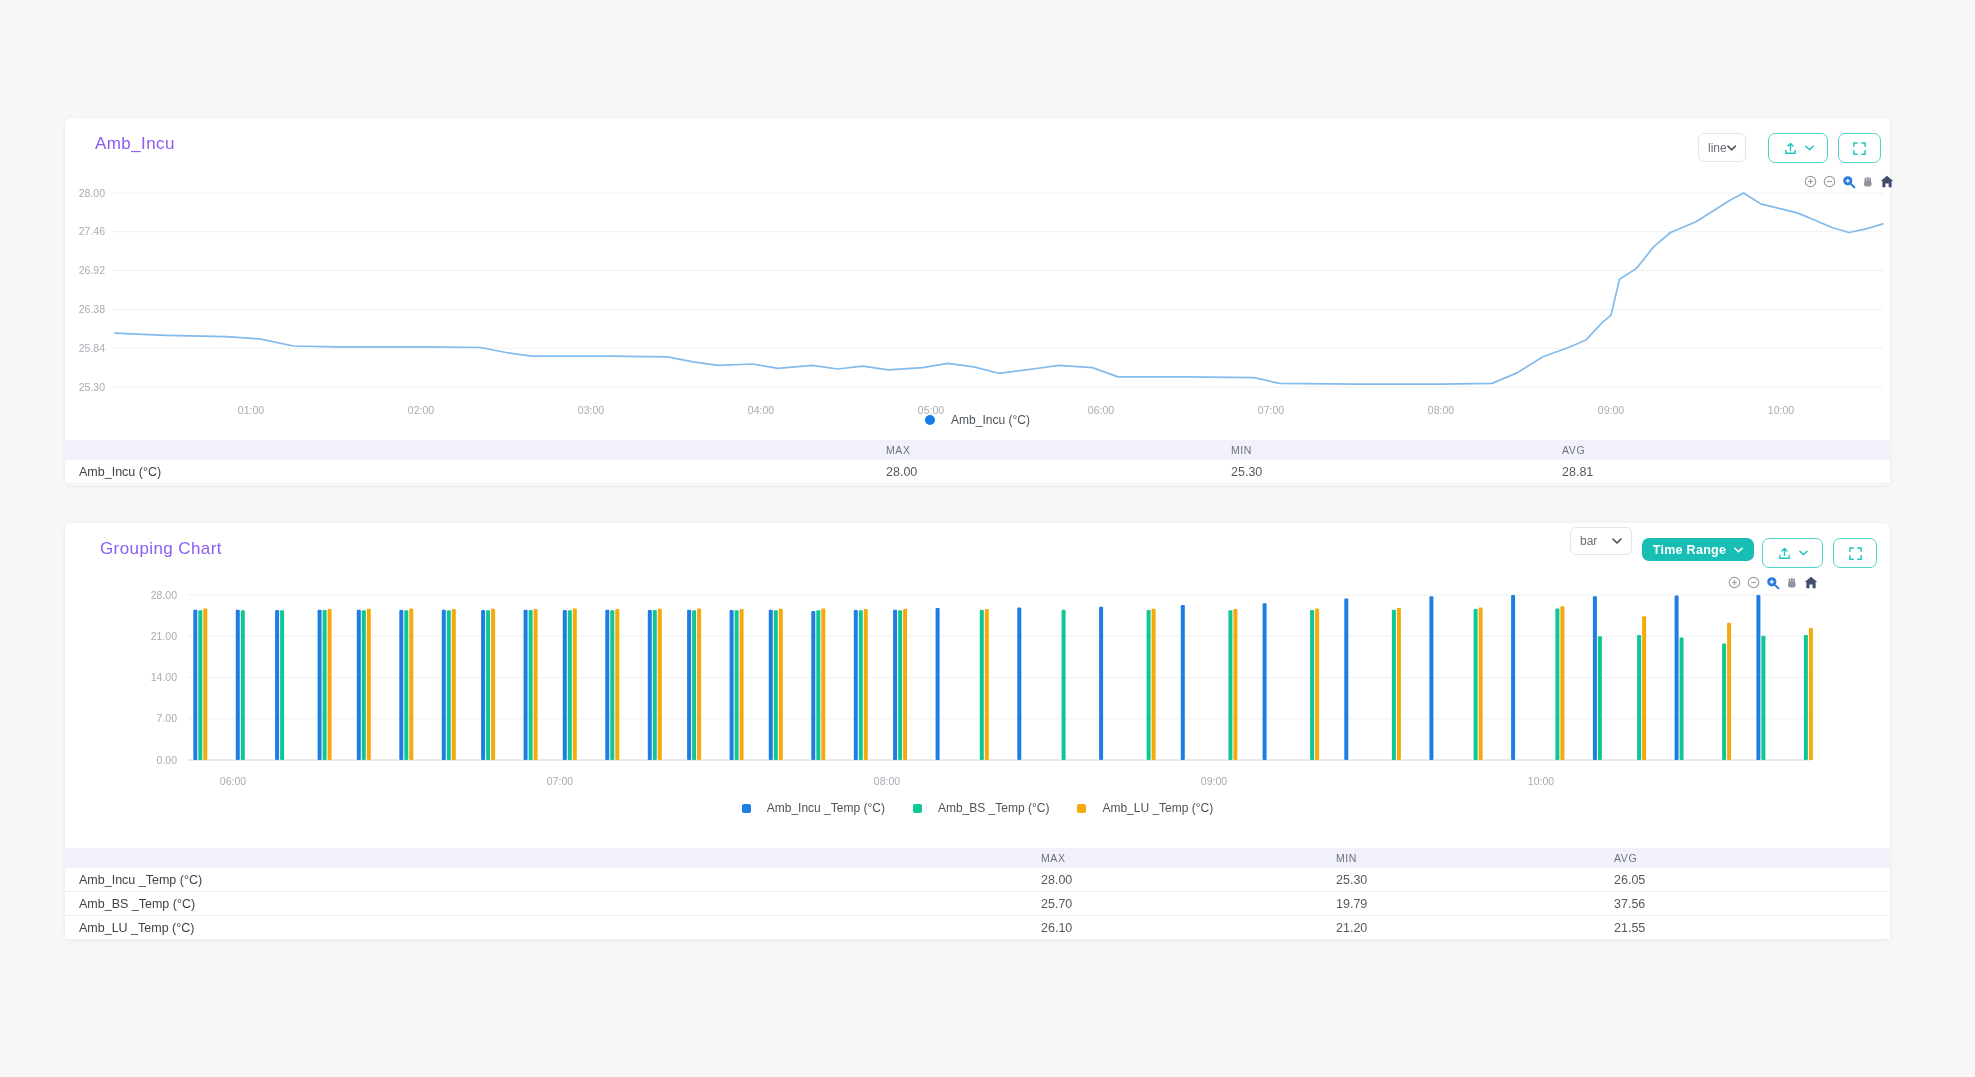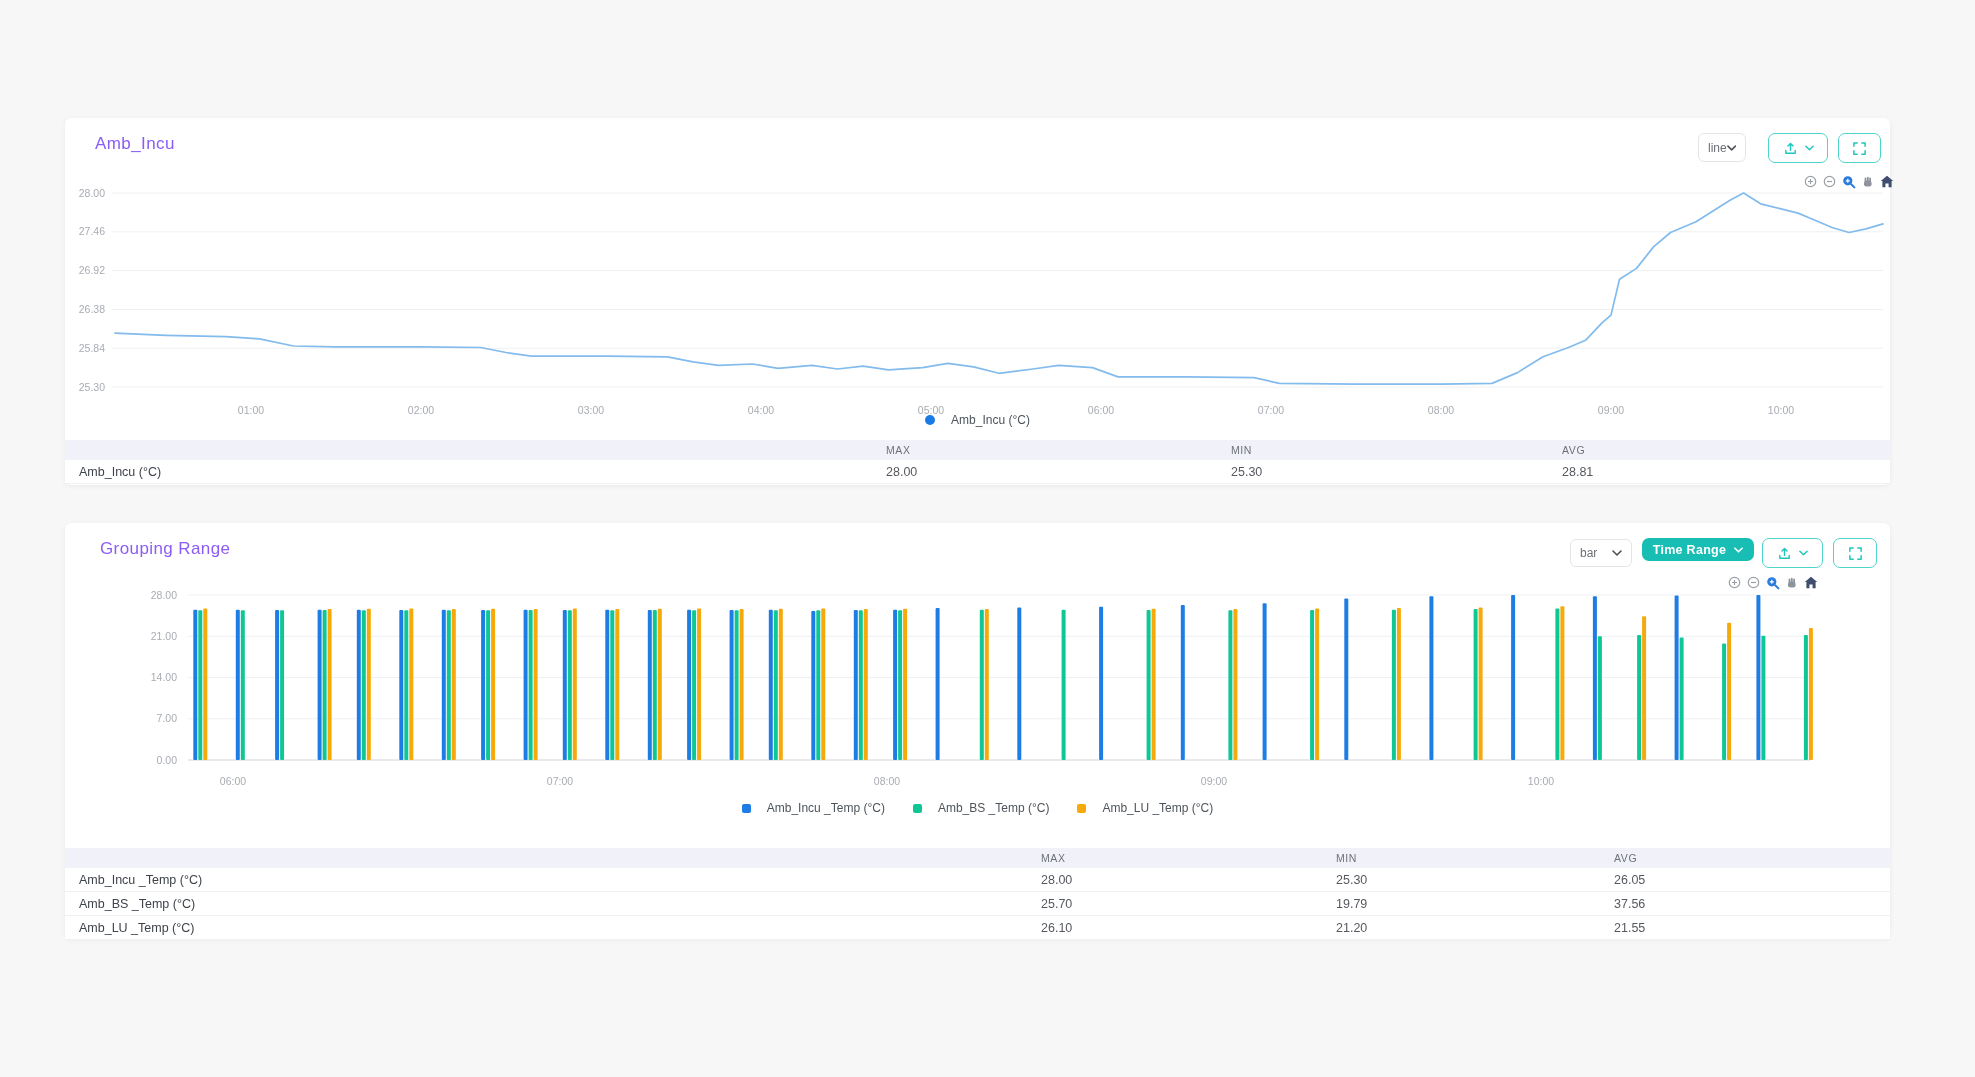--- a/index.html
+++ b/index.html
@@ -143,23 +143,23 @@
         <span class="t-label">Amb_Incu (°C)</span>
         <span>28.00</span>
         <span>25.30</span>
         <span>28.81</span>
       </div>
     </div>
   </div>
 
   <div class="card" style="left:65px;top:523px;width:1825px;height:416px;">
 
-    <div class="panel-title" style="left:35px;top:16px;">Grouping Range</div>
-
-    <div class="select-box" style="left:1505px;top:16px;width:62px;height:28px;">
+    <div class="panel-title" style="left:35px;top:16px;">Grouping Chart</div>
+
+    <div class="select-box" style="left:1505px;top:4px;width:62px;height:28px;">
       <span>bar</span>
       <svg width="10" height="6" viewBox="0 0 10 6">
         <polyline points="1,1 5,5 9,1" fill="none" stroke="#4c4f55" stroke-width="1.6" stroke-linecap="round" stroke-linejoin="round"></polyline>
       </svg>
     </div>
 
     <div class="solid-btn" style="left: 1577px; top: 15px; width: 112px; background-color: rgb(24, 189, 179);">
       <span>Time Range</span>
       <svg width="9" height="6" viewBox="0 0 10 6">
         <polyline points="1,1 5,5 9,1" fill="none" stroke="#ffffff" stroke-width="1.8" stroke-linecap="round" stroke-linejoin="round"></polyline>

